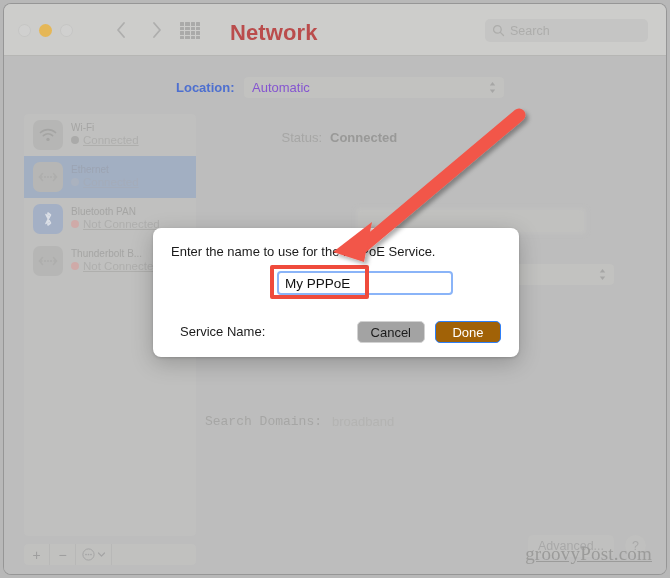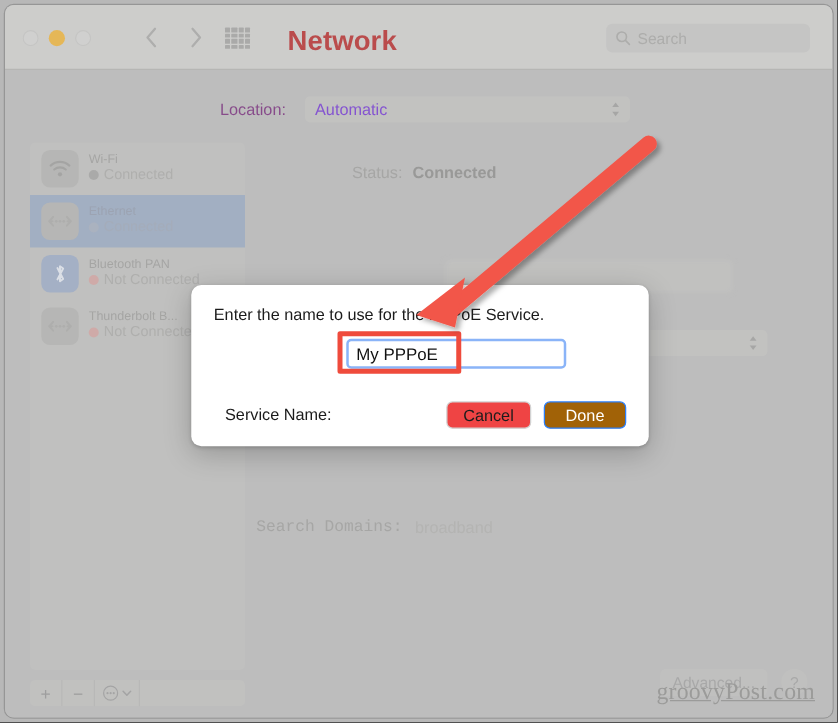--- a/index.html
+++ b/index.html
@@ -135,21 +135,22 @@
     top: 20px;
     width: 100%;
     height: 22px;
     display: flex;
     align-items: center;
   }
   .loc-label {
     position: absolute;
     left: 172px;
     font-size: 13px;
-    color: #701a75;
+    color: #1d4ed8;
+    font-weight: bold;
   }
   .loc-select {
     position: absolute;
     left: 240px;
     width: 260px;
     height: 21px;
     background: #c4c4c2;
     border-radius: 4px;
     box-sizing: border-box;
     display: flex;
@@ -210,20 +211,21 @@
     color: #9b9b99;
     display: block;
   }
   .svc.selected .svc-name { color: #8e99ae; }
   .svc-status {
     font-size: 11.5px;
     color: #a9a9a7;
     display: flex;
     align-items: center;
     gap: 4px;
+    text-decoration: underline;
   }
   .svc.selected .svc-status { color: #9aa5b9; }
   .dot {
     width: 8px;
     height: 8px;
     border-radius: 50%;
     display: inline-block;
     flex: none;
   }
   .dot.connected { background: #a3a3a1; }
@@ -390,21 +392,21 @@
     min-width: 66px;
     border-radius: 5px;
     font-size: 13px;
     display: flex;
     align-items: center;
     justify-content: center;
     box-sizing: border-box;
     padding: 0 13px;
   }
   .btn.cancel {
-    background: #ef4444;
+    background: #a3a3a3;
     color: #1c1c1c;
     border: 1px solid #d2d2d2;
   }
   .btn.done {
     background: #a16207;
     color: #ffffff;
     border: 1px solid #2d7ff9;
   }
 
   

